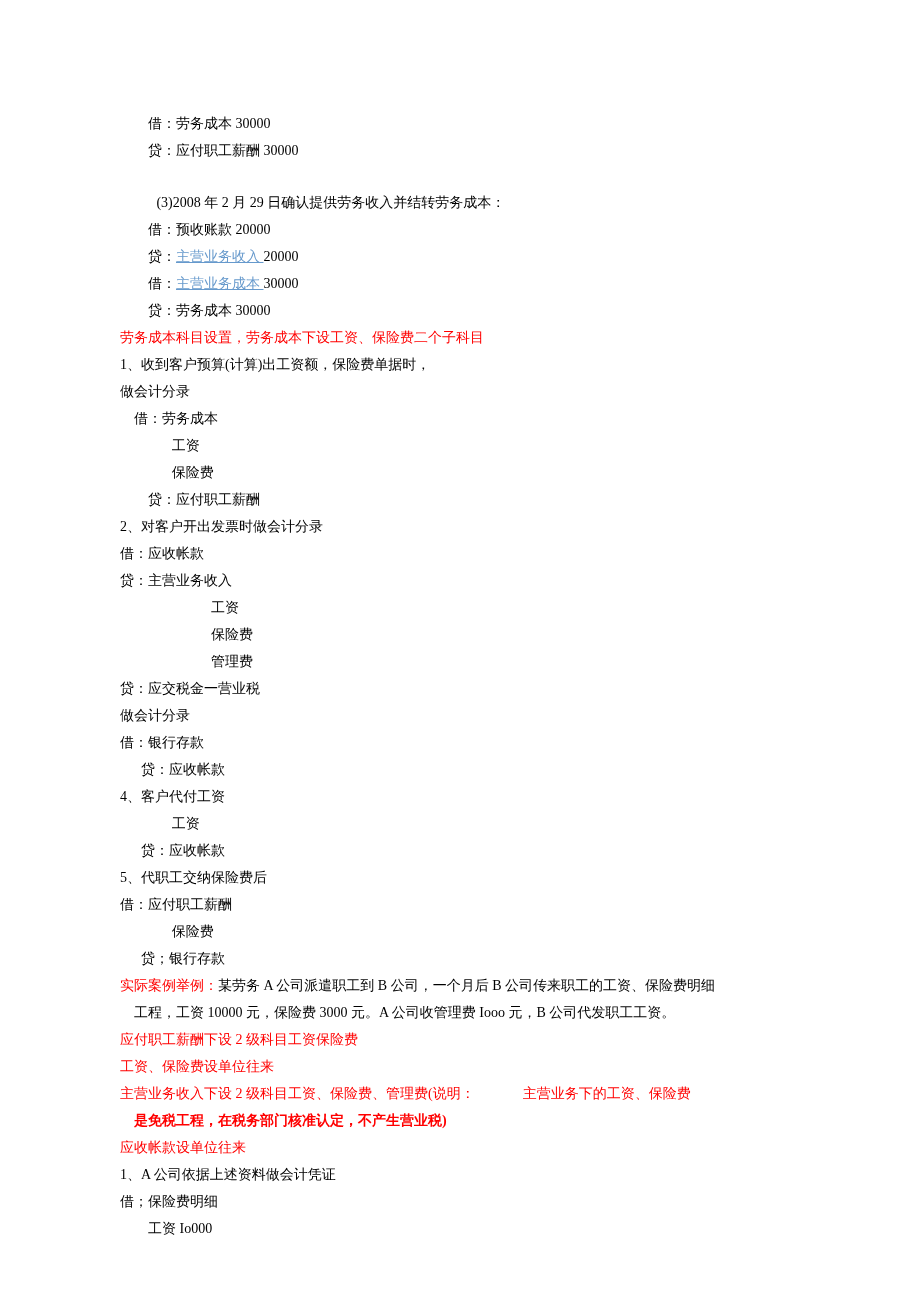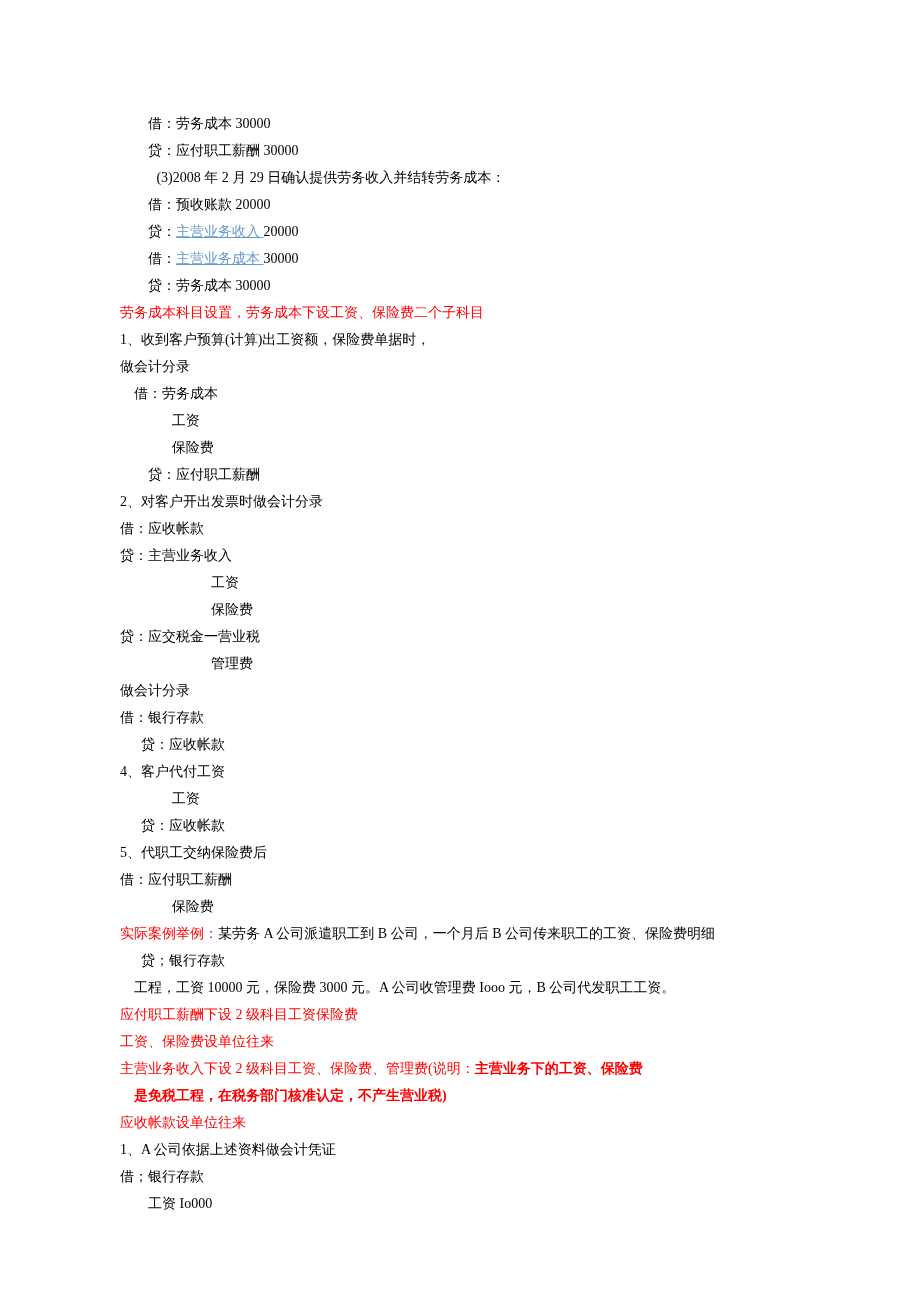--- a/index.html
+++ b/index.html
@@ -18,21 +18,21 @@
   .line {
     display: block;
     white-space: pre;
   }
   .red { color: #ff0000; }
   a.blue-link {
     color: #6699cc;
     text-decoration: underline;
   }
   .indent1 { padding-left: 2em; }
-  .indent15 { padding-left: 2.6em; }
+  .indent15 { padding-left: 2.6em; margin-top: 25px; }
   .indent2 { padding-left: 3.7em; }
   .indent3 { padding-left: 6.5em; }
   .indent05 { padding-left: 1em; }
   .indent08 { padding-left: 1.5em; }
 </style>
 </head>
 <body>
 
 <div class="page" id="page-root">
     <div class="line indent1"><span>借：劳务成本 30000</span></div>
@@ -47,35 +47,35 @@
     <div class="line "><span>做会计分录</span></div>
     <div class="line indent05"><span>借：劳务成本</span></div>
     <div class="line indent2"><span>工资</span></div>
     <div class="line indent2"><span>保险费</span></div>
     <div class="line indent1"><span>贷：应付职工薪酬</span></div>
     <div class="line "><span>2、对客户开出发票时做会计分录</span></div>
     <div class="line "><span>借：应收帐款</span></div>
     <div class="line "><span>贷：主营业务收入</span></div>
     <div class="line indent3"><span>工资</span></div>
     <div class="line indent3"><span>保险费</span></div>
+    <div class="line indent3"><span>管理费</span></div>
     <div class="line "><span>贷：应交税金一营业税</span></div>
-    <div class="line indent3"><span>管理费</span></div>
     <div class="line "><span>做会计分录</span></div>
     <div class="line "><span>借：银行存款</span></div>
     <div class="line indent08"><span>贷：应收帐款</span></div>
     <div class="line "><span>4、客户代付工资</span></div>
     <div class="line indent2"><span>工资</span></div>
     <div class="line indent08"><span>贷：应收帐款</span></div>
     <div class="line "><span>5、代职工交纳保险费后</span></div>
     <div class="line "><span>借：应付职工薪酬</span></div>
     <div class="line indent2"><span>保险费</span></div>
+    <div class="line indent08"><span>贷；银行存款</span></div>
     <div class="line "><span class="red">实际案例举例：</span><span>某劳务 A 公司派遣职工到 B 公司，一个月后 B 公司传来职工的工资、保险费明细</span></div>
-    <div class="line indent08"><span>贷；银行存款</span></div>
     <div class="line indent05"><span>工程，工资 10000 元，保险费 3000 元。A 公司收管理费 Iooo 元，B 公司代发职工工资。</span></div>
     <div class="line "><span class="red">应付职工薪酬下设 2 级科目工资保险费</span></div>
     <div class="line "><span class="red">工资、保险费设单位往来</span></div>
-    <div class="line "><span class="red">主营业务收入下设 2 级科目工资、保险费、管理费(说明：</span><span class="red" style="font-weight: bold;">主营业务下的工资、保险费</span></div>
+    <div class="line "><span class="red">主营业务收入下设 2 级科目工资、保险费、管理费(说明：</span><span class="red" style="font-weight: normal; margin-left: 48px;">主营业务下的工资、保险费</span></div>
     <div class="line indent05"><span class="red" style="font-weight: bold;">是免税工程，在税务部门核准认定，不产生营业税)</span></div>
     <div class="line "><span class="red">应收帐款设单位往来</span></div>
     <div class="line "><span>1、A 公司依据上述资料做会计凭证</span></div>
-    <div class="line "><span>借；银行存款</span></div>
+    <div class="line "><span>借；保险费明细</span></div>
     <div class="line indent1"><span>工资 Io000</span></div>
   </div>
 
 </body></html>

